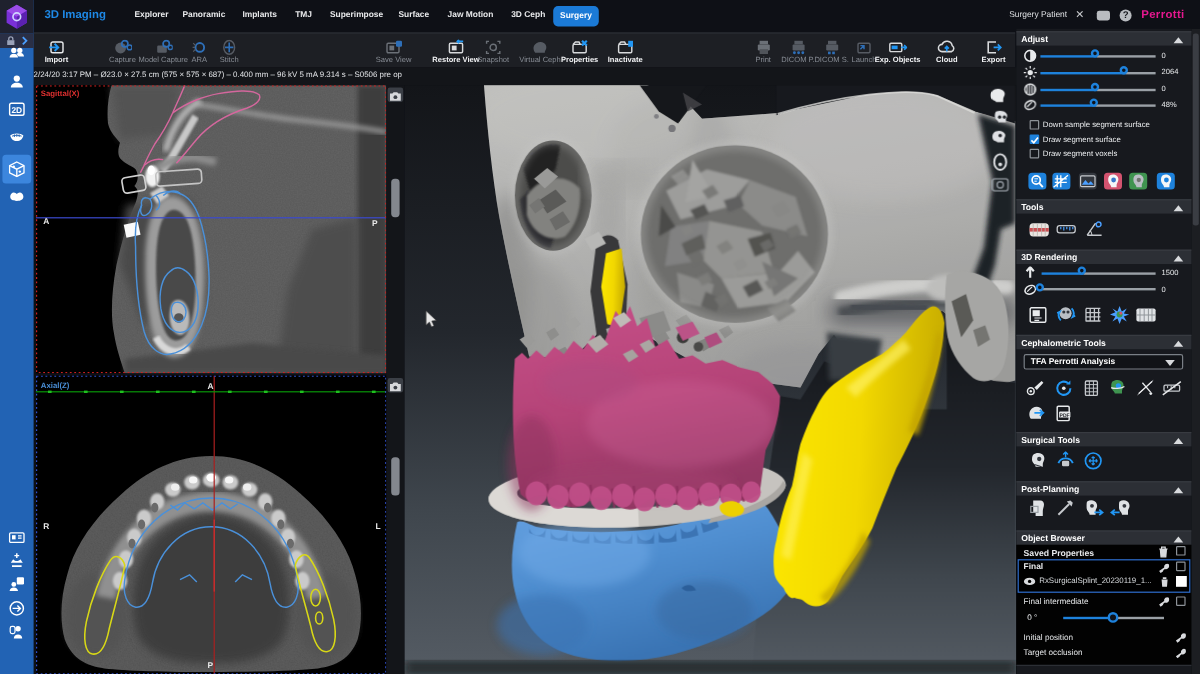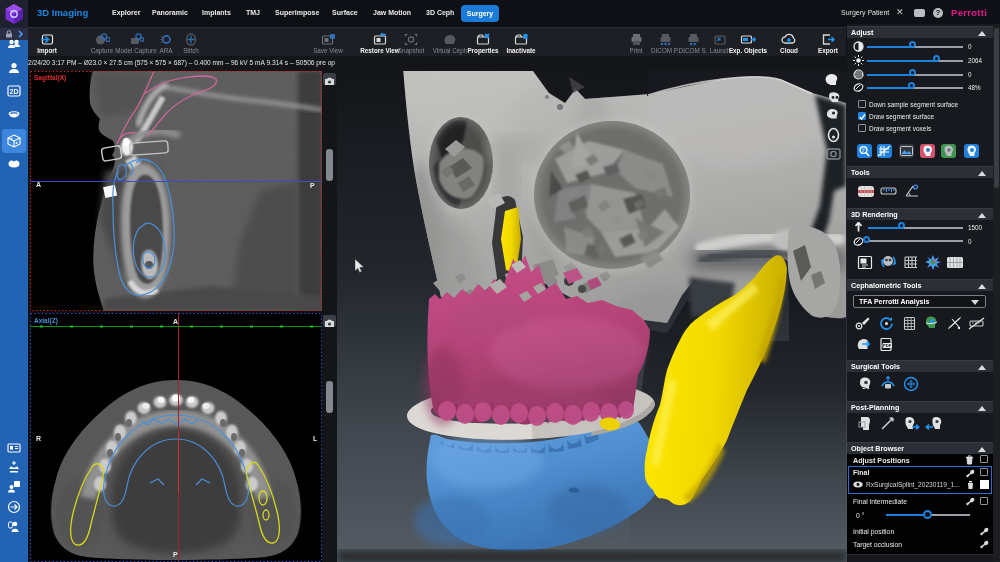--- a/index.html
+++ b/index.html
@@ -857,21 +857,21 @@
         <path d="M9 11h7M13 8.7l2.8 2.3-2.8 2.3" stroke="#2196f3" stroke-width="1.5" fill="none"></path>
       </svg>
     <svg class="abs" style="left:78px;top:392px" width="18" height="16" viewBox="0 0 18 16">
         <path d="M8 2c3-2 7-1 8 2s-1 4-1 6v3H10c0-2-2.5-3-2.5-6C7.5 4 7.5 2.7 8 2z" fill="#dfe2e5"></path>
         <circle cx="12" cy="5.5" r="1.6" fill="#33373e"></circle>
         <path d="M8 11H1M4 8.7L1.2 11 4 13.3" stroke="#2196f3" stroke-width="1.5" fill="none"></path>
       </svg>
 
     <div class="sech" style="top:418px">Object Browser<span class="tri"></span></div>
     <div class="obrow" style="top:429.5px;height:108.5px"></div>
-    <div class="obtxt" style="left:6px;top:432px;font-weight:bold;font-size:7.2px">Adjust Positions</div>
+    <div class="obtxt" style="left:6px;top:432px;font-weight:bold;font-size:7.2px">Saved Properties</div>
     <svg class="abs" style="left:118px;top:431px" width="9" height="10" viewBox="0 0 9 10">
         <path d="M1 2.5h7M3 2.5V1h3v1.5M2 3h5l-.5 6h-4z" fill="none" stroke="#d8dadd" stroke-width="1"></path>
         <path d="M2 3h5l-.5 6h-4z" fill="#d8dadd"></path>
       </svg>
     <div class="cb" style="left:132.5px;top:430.5px"></div>
     <div class="abs" style="left:1px;top:441.7px;width:144px;height:28.5px;border:1px solid #2f6fd0;background:#000"></div>
     <div class="obtxt" style="left:6px;top:445px;font-weight:bold;font-size:7px">Final</div>
     <svg class="abs" style="left:118px;top:444px" width="10" height="10" viewBox="0 0 10 10">
         <path d="M8.5 1.5a2.6 2.6 0 00-3.4 3.4L1.5 8.5 3 10l1.5-1.5L5 7l1-1a2.6 2.6 0 003-3z" fill="#d8dadd" transform="rotate(10 5 5)"></path>
       </svg>

